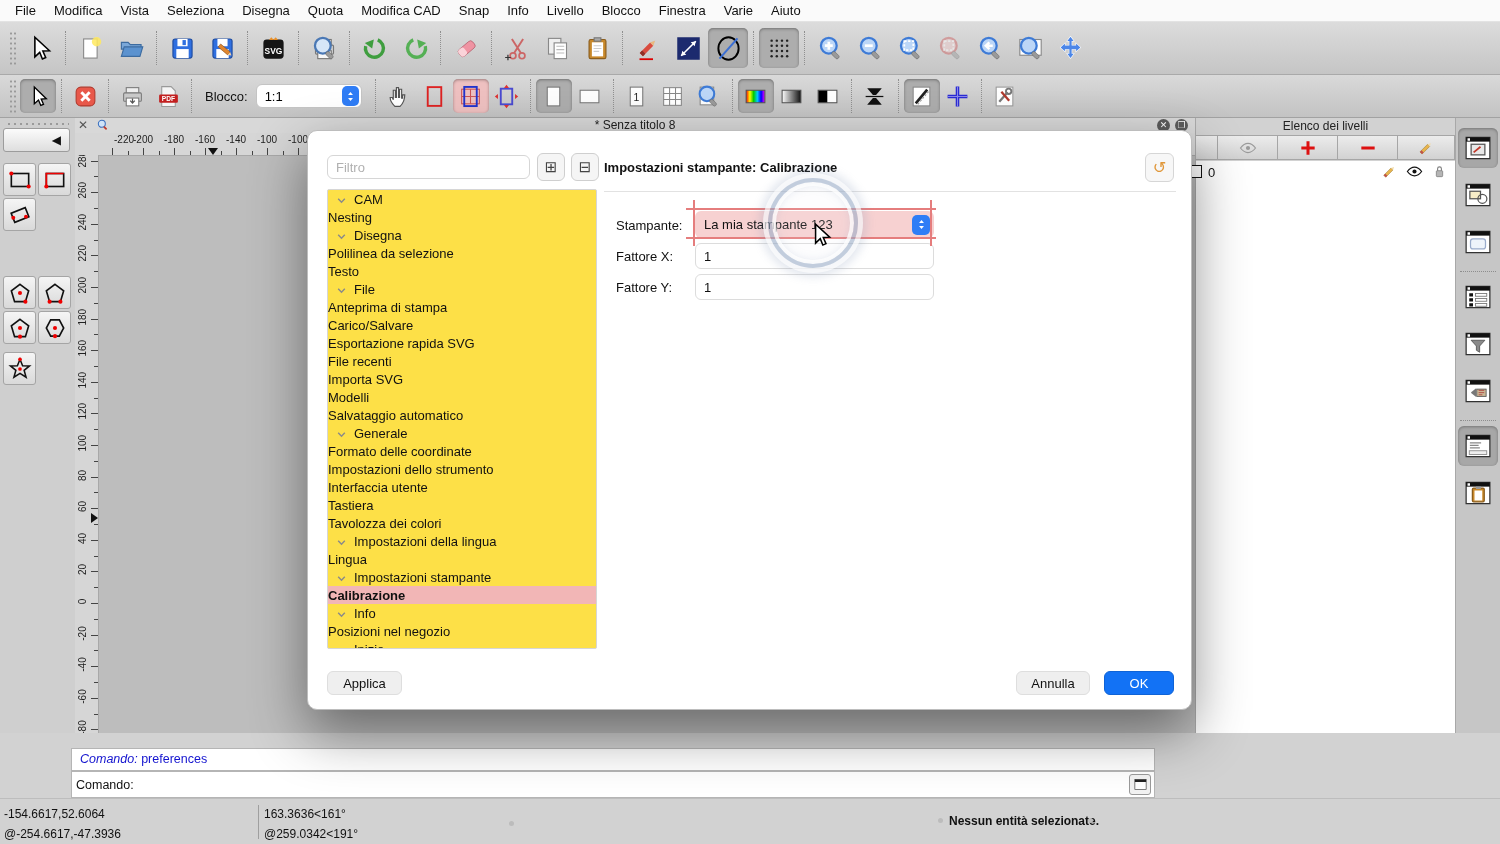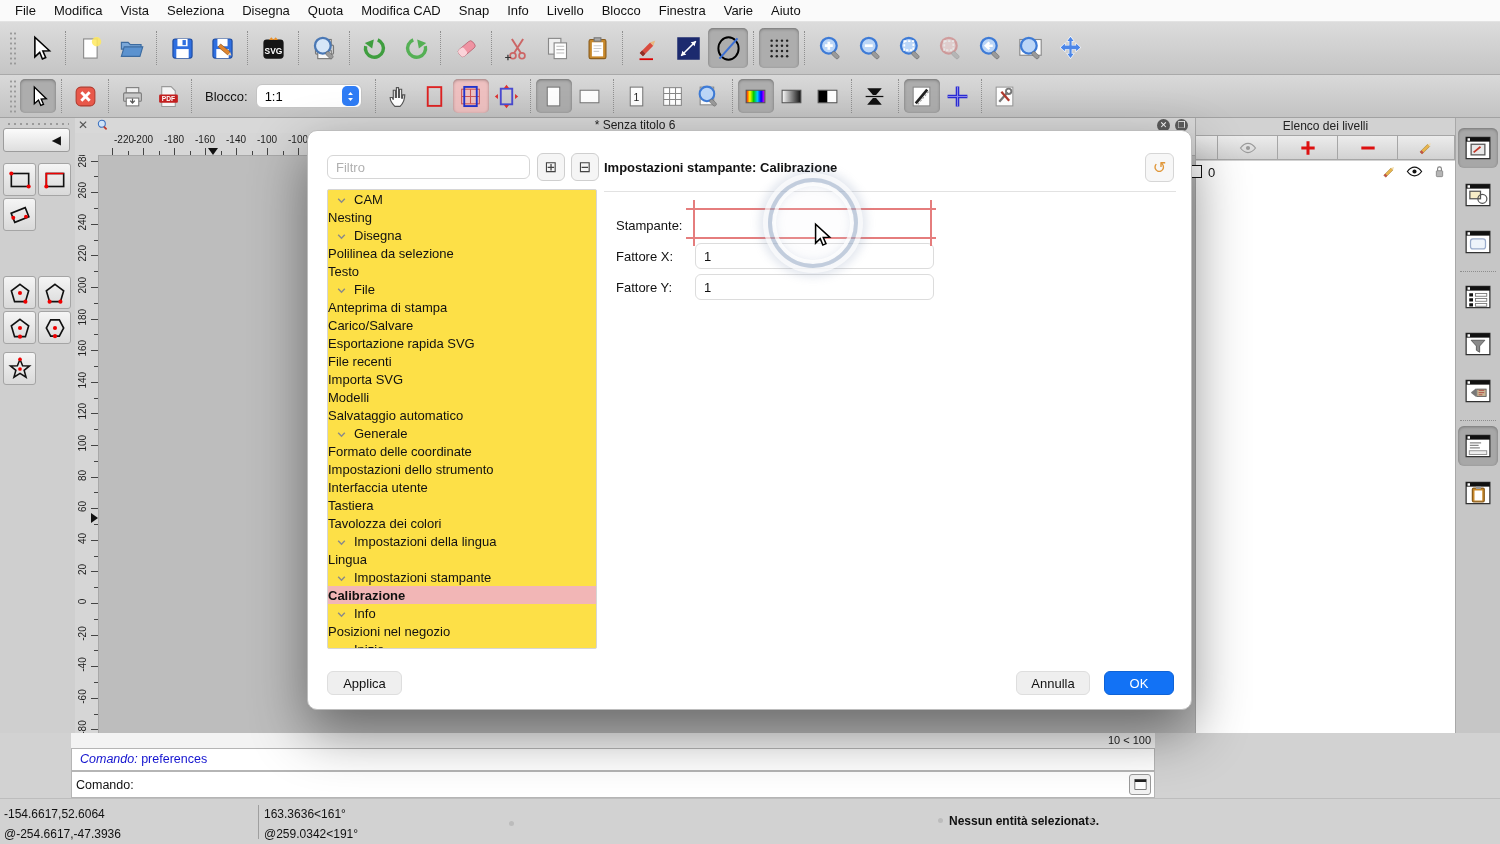--- a/index.html
+++ b/index.html
@@ -601,21 +601,21 @@
     </div>
 
   <div id="tabbar">
     <span id="tab-close">✕</span>
     <span id="tab-zoom-icon">
       <svg viewBox="0 0 24 24" width="14" height="14">
           <circle cx="10" cy="10" r="6" fill="#cfe3f8" stroke="#3a6fbf" stroke-width="1.8"></circle>
           <rect x="14.5" y="13.5" width="7" height="3.2" rx="1.4" transform="rotate(45 14.5 13.5)" fill="#c0392b"></rect>
         </svg>
     </span>
-    <span id="tab-title">* Senza titolo 6</span>
+    <span id="tab-title">* Senza titolo 8</span>
     <span class="winctl" style="left:1082px">✕</span>
     <span class="winctl" style="left:1100px">❐</span>
   </div>
 
   <div id="drawing">
     <div id="hruler">
         <div class="htick" style="left: 14px; height: 7px;"></div>
         <div class="hlab" style="left: 26px;">-220</div>
         <div class="htick" style="left: 29.5px; height: 4px;"></div>
         <div class="htick" style="left: 45px; height: 7px;"></div>
@@ -942,20 +942,29 @@
         </div>
         <div class="tree-row lv0">
           <div class="tree-chev"><svg width="11" height="11" viewBox="0 0 10 10">
               <path d="M2 3.5 L5 6.5 L8 3.5" fill="none" stroke="#8a8a8a" stroke-width="1.3"></path>
             </svg></div>
           <div class="tree-label">Inizio</div>
         </div>
       </div>
 
     <span class="form-label" style="left:308px;top:87px">Stampante:</span>
+    <div id="printer-combo">
+      <span>La mia stampante 123</span>
+      <span id="printer-stepper">
+        <svg viewBox="0 0 16 16" width="13" height="13">
+            <path d="M8 2.6 L11 6.2 H5 Z" fill="#fff"></path>
+            <path d="M8 13.4 L5 9.8 H11 Z" fill="#fff"></path>
+          </svg>
+      </span>
+    </div>
     <span class="form-label" style="left:308px;top:118px">Fattore X:</span>
     <div class="form-field" style="left:387px;top:112px;width:239px">
         <span>1</span>
       </div>
     <span class="form-label" style="left:308px;top:149px">Fattore Y:</span>
     <div class="form-field" style="left:387px;top:143px;width:239px">
         <span>1</span>
       </div>
 
     <div class="dlg-btn" style="left:19px;top:540px;width:75px">Applica</div>
@@ -968,21 +977,20 @@
   <div class="xhair" style="left:693px;top:200px;width:2px;height:46px"></div>
   <div class="xhair" style="left:930px;top:200px;width:2px;height:46px"></div>
   <div id="click-ring"></div>
   <div id="click-cursor">
     <svg viewBox="0 0 24 24" width="26" height="26">
         <path d="M7 2 L7 19.5 L11.3 15.4 L13.7 21.3 L16.6 20 L14.1 14.3 L20 14 Z" fill="#fff" stroke="#000" stroke-width="1.4"></path>
       </svg>
   </div>
 
   <div id="bottom-band"></div>
-  <div id="cmd-counter">10 &lt; 100</div>
   <div id="cmd-history"><span class="lbl">Comando:</span><span> preferences</span></div>
   <div id="cmd-input-row">
     <span id="cmd-prompt">Comando:</span>
     <input id="cmd-input" style="">
     <div id="cmd-toggle">
       <svg viewBox="0 0 24 24" width="15" height="15">
           <rect x="3" y="4" width="18" height="16" fill="#fff" stroke="#333"></rect>
           <rect x="3" y="4" width="18" height="4" fill="#222"></rect>
         </svg>
     </div>

